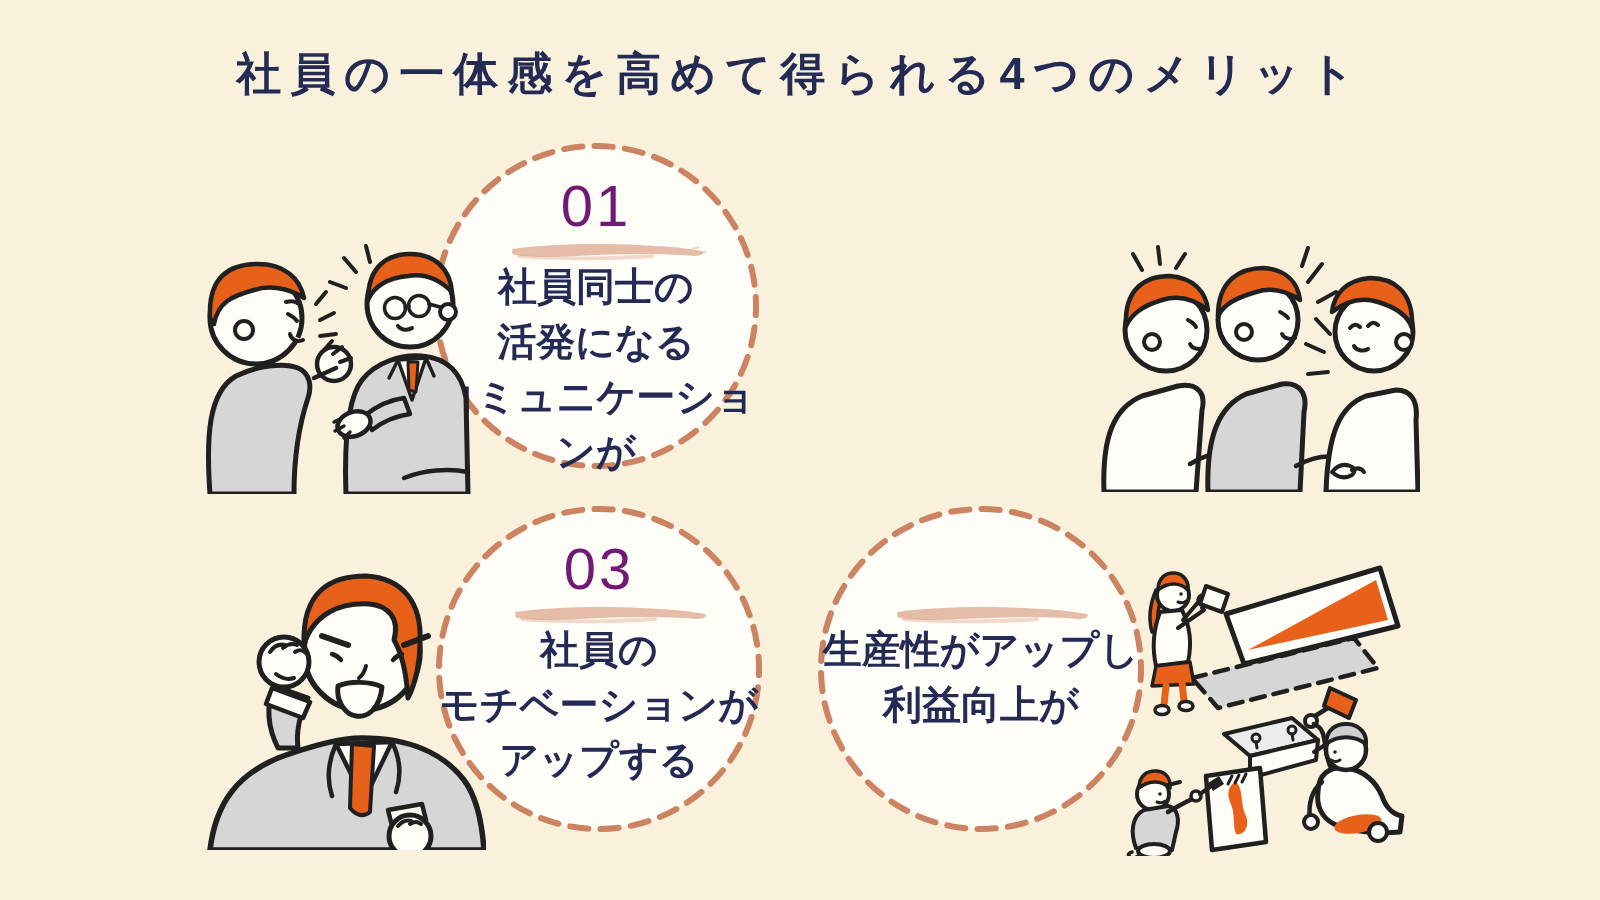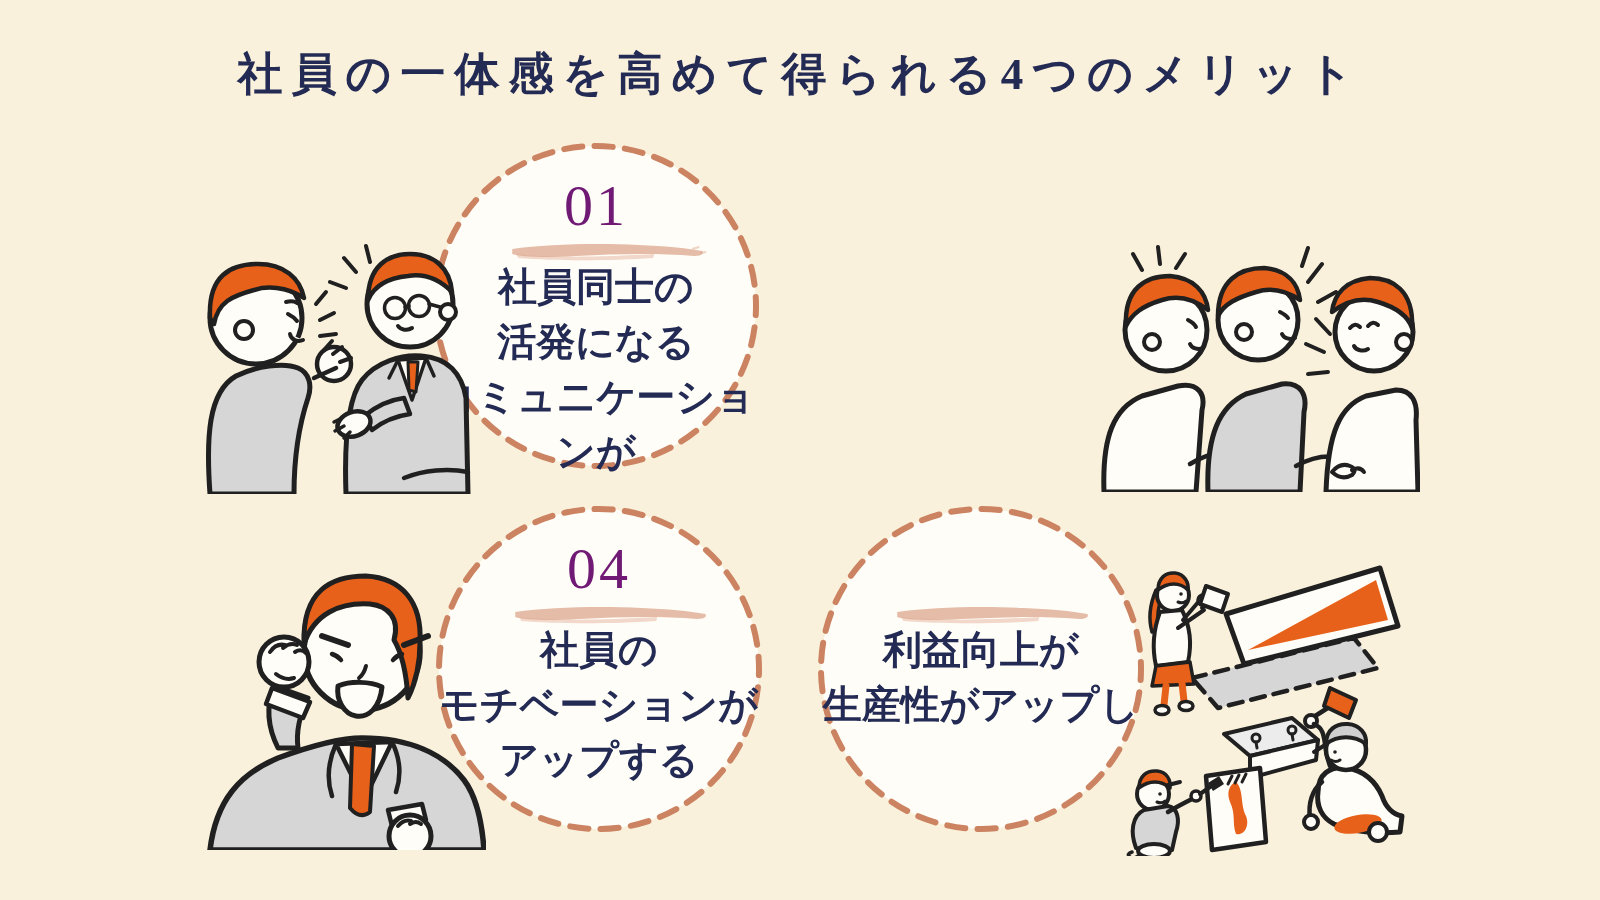--- a/index.html
+++ b/index.html
@@ -1,19 +1,19 @@
 <!DOCTYPE html>
 <html><head>
 <meta charset="utf-8">
 <style>
   html,body{margin:0;padding:0;}
   .stage{
     position:relative;width:1600px;height:900px;overflow:hidden;
     background:#faf1dc;
-    font-family:Liberation Serif, serif;
+    font-family:Liberation Sans, sans-serif;
   }
   .title{
     position:absolute;top:44px;left:0;width:100%;
     text-align:center;font-size:45px;font-weight:800;
     letter-spacing:9px;color:#232b54;white-space:nowrap;
   }
   .card{position:absolute;width:334px;height:334px;}
   .ring{position:absolute;inset:0;}
   .num{
     position:absolute;top:36px;left:0;width:100%;text-align:center;
@@ -56,43 +56,43 @@
       <div>活発になる</div>
       <div>コミュニケーションが</div>
     </div>
   </div>
 
 
   <div class="card" style="left:432px;top:502px;">
     <svg class="ring" viewBox="0 0 334 334">
       <circle cx="167" cy="167" r="160" fill="#fffdf7" stroke="#cb8361" stroke-width="6" pathLength="990" stroke-dasharray="18 12" stroke-dashoffset="12" stroke-linecap="round"></circle>
     </svg>
-    <div class="num">04</div>
+    <div class="num">03</div>
     <svg class="brush" viewBox="0 0 204 22">
       <path d="M6,9 C40,4 92,3 132,5 C158,6 180,8 196,11 C198,13 196,16 188,16 C150,13 110,14 70,16 C40,18 14,17 6,14 Z" fill="#dfab92" opacity="0.8"></path>
       <path d="M10,14 C44,18 96,17 148,14 L147,18 C104,21 48,21 12,18 Z" fill="#dfab92" opacity="0.45"></path>
     </svg>
     <div class="lines">
       <div>社員の</div>
       <div>モチベーションが</div>
       <div>アップする</div>
     </div>
   </div>
 
   <div class="card" style="left:814px;top:502px;">
     <svg class="ring" viewBox="0 0 334 334">
       <circle cx="167" cy="167" r="160" fill="#fffdf7" stroke="#cb8361" stroke-width="6" pathLength="990" stroke-dasharray="18 12" stroke-dashoffset="7" stroke-linecap="round"></circle>
     </svg>
     <svg class="brush" viewBox="0 0 204 22">
       <path d="M6,9 C40,4 92,3 132,5 C158,6 180,8 196,11 C198,13 196,16 188,16 C150,13 110,14 70,16 C40,18 14,17 6,14 Z" fill="#dfab92" opacity="0.8"></path>
       <path d="M10,14 C44,18 96,17 148,14 L147,18 C104,21 48,21 12,18 Z" fill="#dfab92" opacity="0.45"></path>
     </svg>
     <div class="lines">
+      <div>生産性がアップし</div>
       <div>利益向上が</div>
-      <div>生産性がアップし</div>
     </div>
   </div>
 
   <svg class="illo" style="left:158px;top:226px;" width="316" height="268" viewBox="0 0 316 268">
     <g stroke="#202020" stroke-linecap="round" stroke-linejoin="round">
 
       <path d="M52,268 C48,212 50,166 78,150 C98,140 126,136 140,142 C152,147 154,160 150,172 C142,196 136,230 136,268 Z" fill="#d6d6d6" stroke-width="5"></path>
 
       <circle cx="176" cy="138" r="17" fill="#fffdf7" stroke-width="4.5"></circle>
       <path d="M166,124 l8,-9 M175,128 l9,-7 M182,136 l11,-4" fill="none" stroke-width="4"></path>

